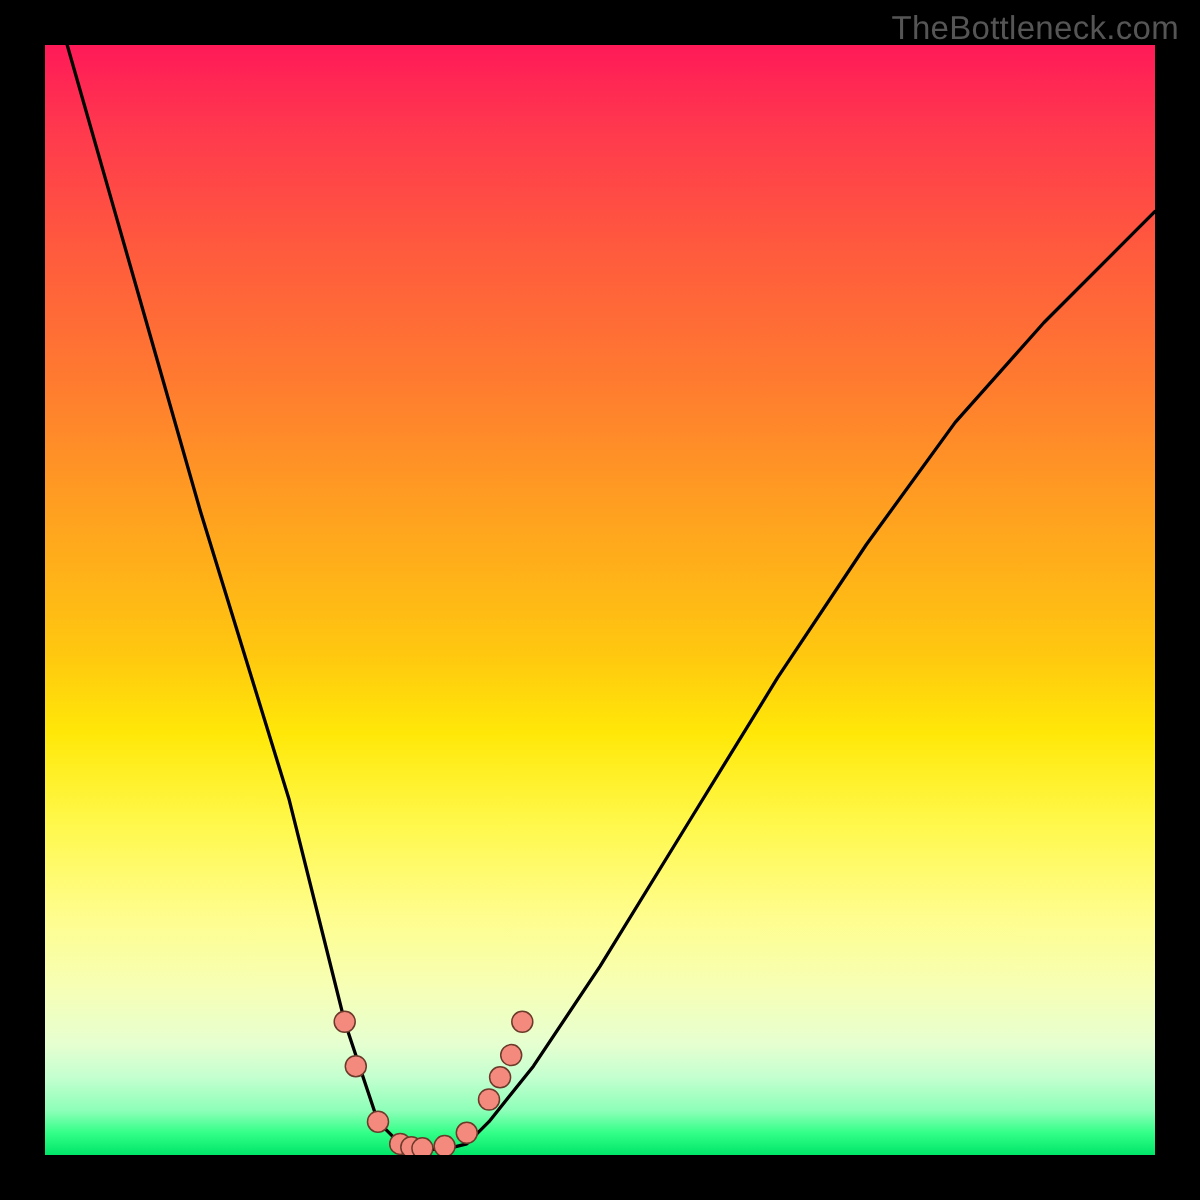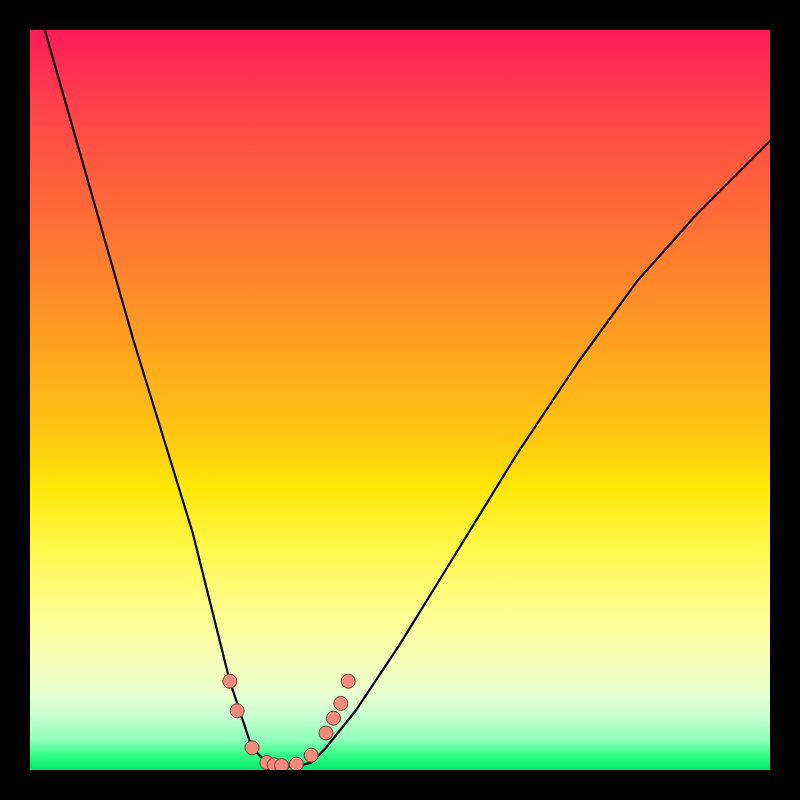--- a/index.html
+++ b/index.html
@@ -68,20 +68,21 @@
   .marker {
     fill: #f48a7e;
     stroke: #6b3a2a;
     stroke-width: 1;
   }
 </style>
 </head>
 <body>
 
 <div class="frame">
+  <div class="watermark">TheBottleneck.com</div>
   <div class="plot-area">
     <svg class="curve" viewBox="0 0 740 740">
       <path class="curve-path" d="M14.80 0.00 L44.40 103.60 L74.00 207.20 L103.60 310.80 L133.20 407.00 L162.80 503.20 L185.00 592.00 L199.80 651.20 L214.60 695.60 L222.00 717.80 L236.80 732.60 L251.60 736.30 L266.40 736.30 L281.20 732.60 L296.00 717.80 L325.60 680.80 L370.00 614.20 L429.20 518.00 L488.40 421.80 L547.60 333.00 L606.80 251.60 L666.00 185.00 L725.20 125.80 L740.00 111.00"></path>
       <g id="marker-group">
           <circle cx="199.80" cy="651.20" r="7" class="marker"></circle>
           <circle cx="207.20" cy="680.80" r="7" class="marker"></circle>
           <circle cx="222.00" cy="717.80" r="7" class="marker"></circle>
           <circle cx="236.80" cy="732.60" r="7" class="marker"></circle>
           <circle cx="244.20" cy="734.82" r="7" class="marker"></circle>
           <circle cx="251.60" cy="735.56" r="7" class="marker"></circle>

